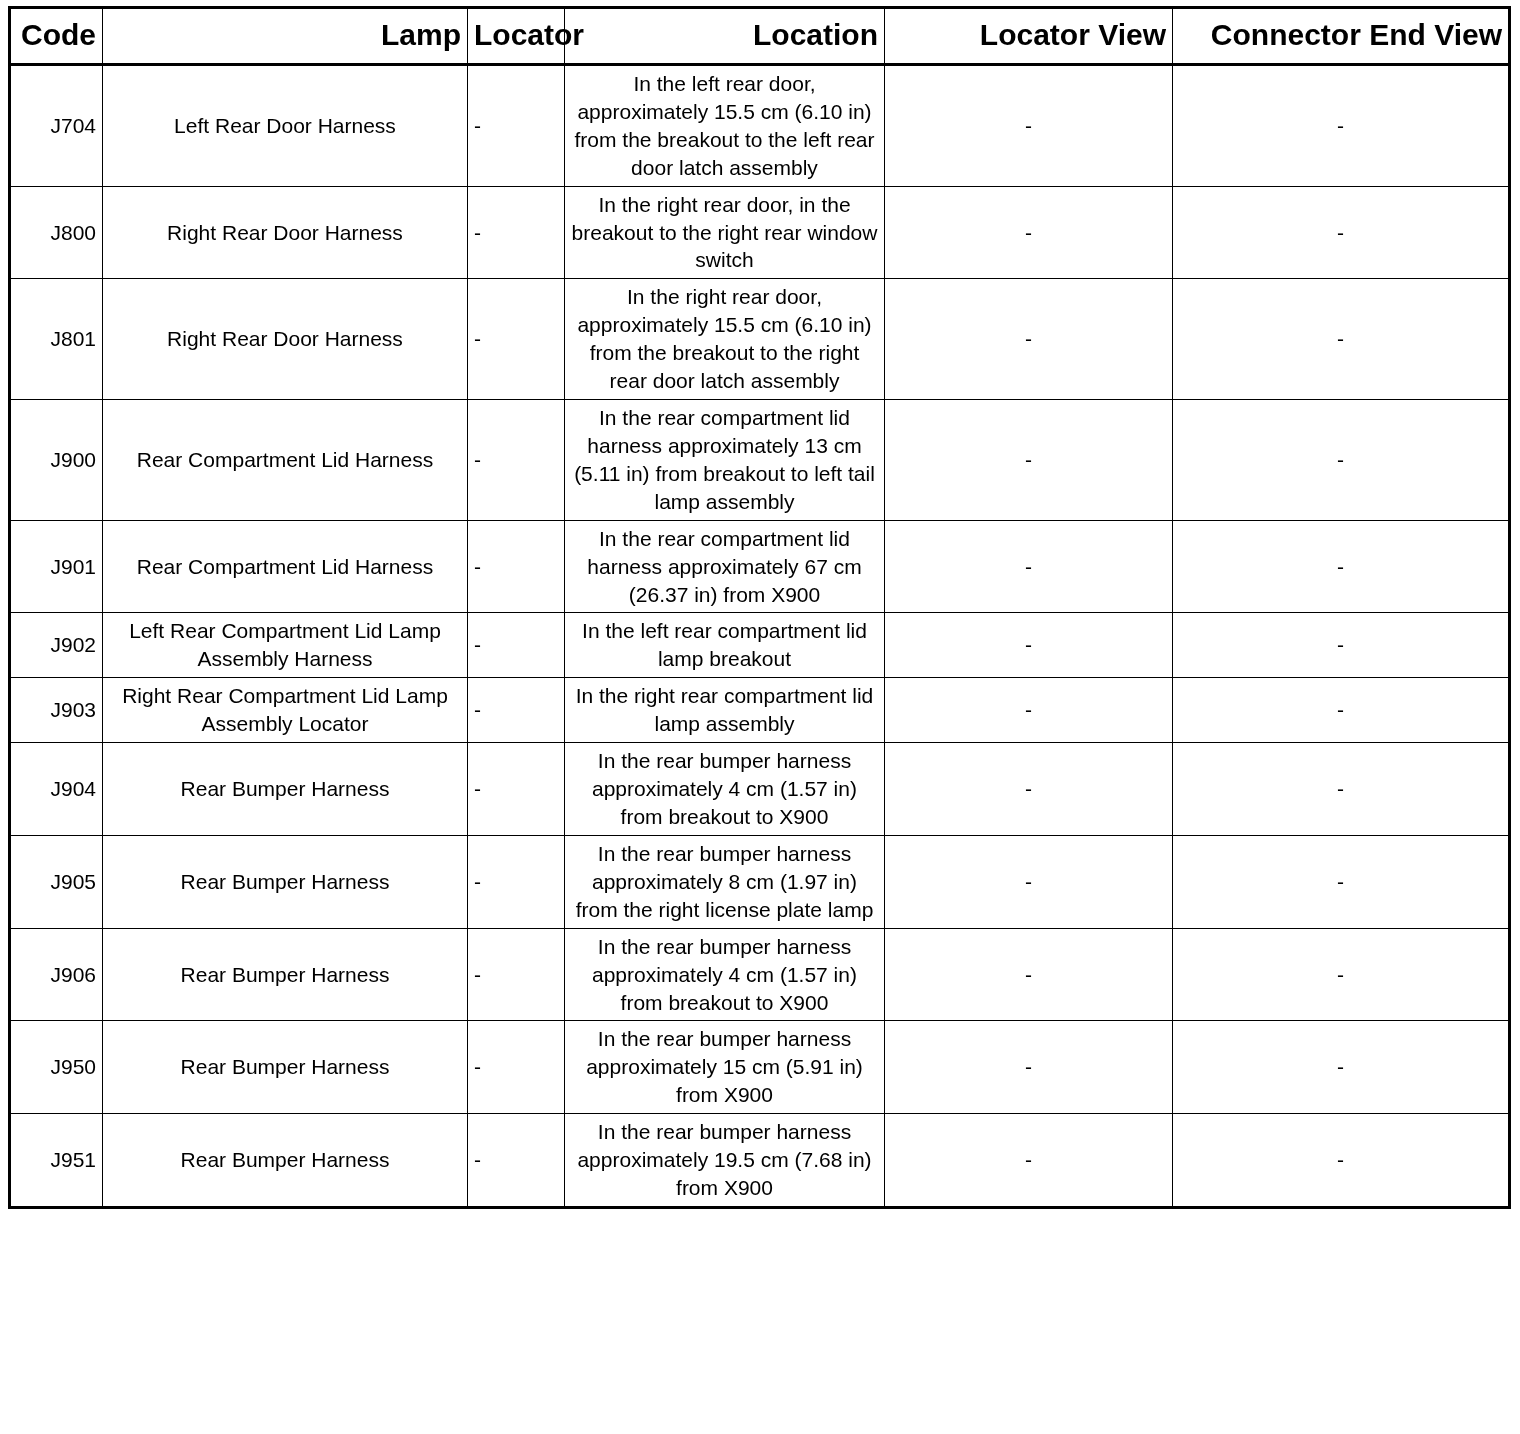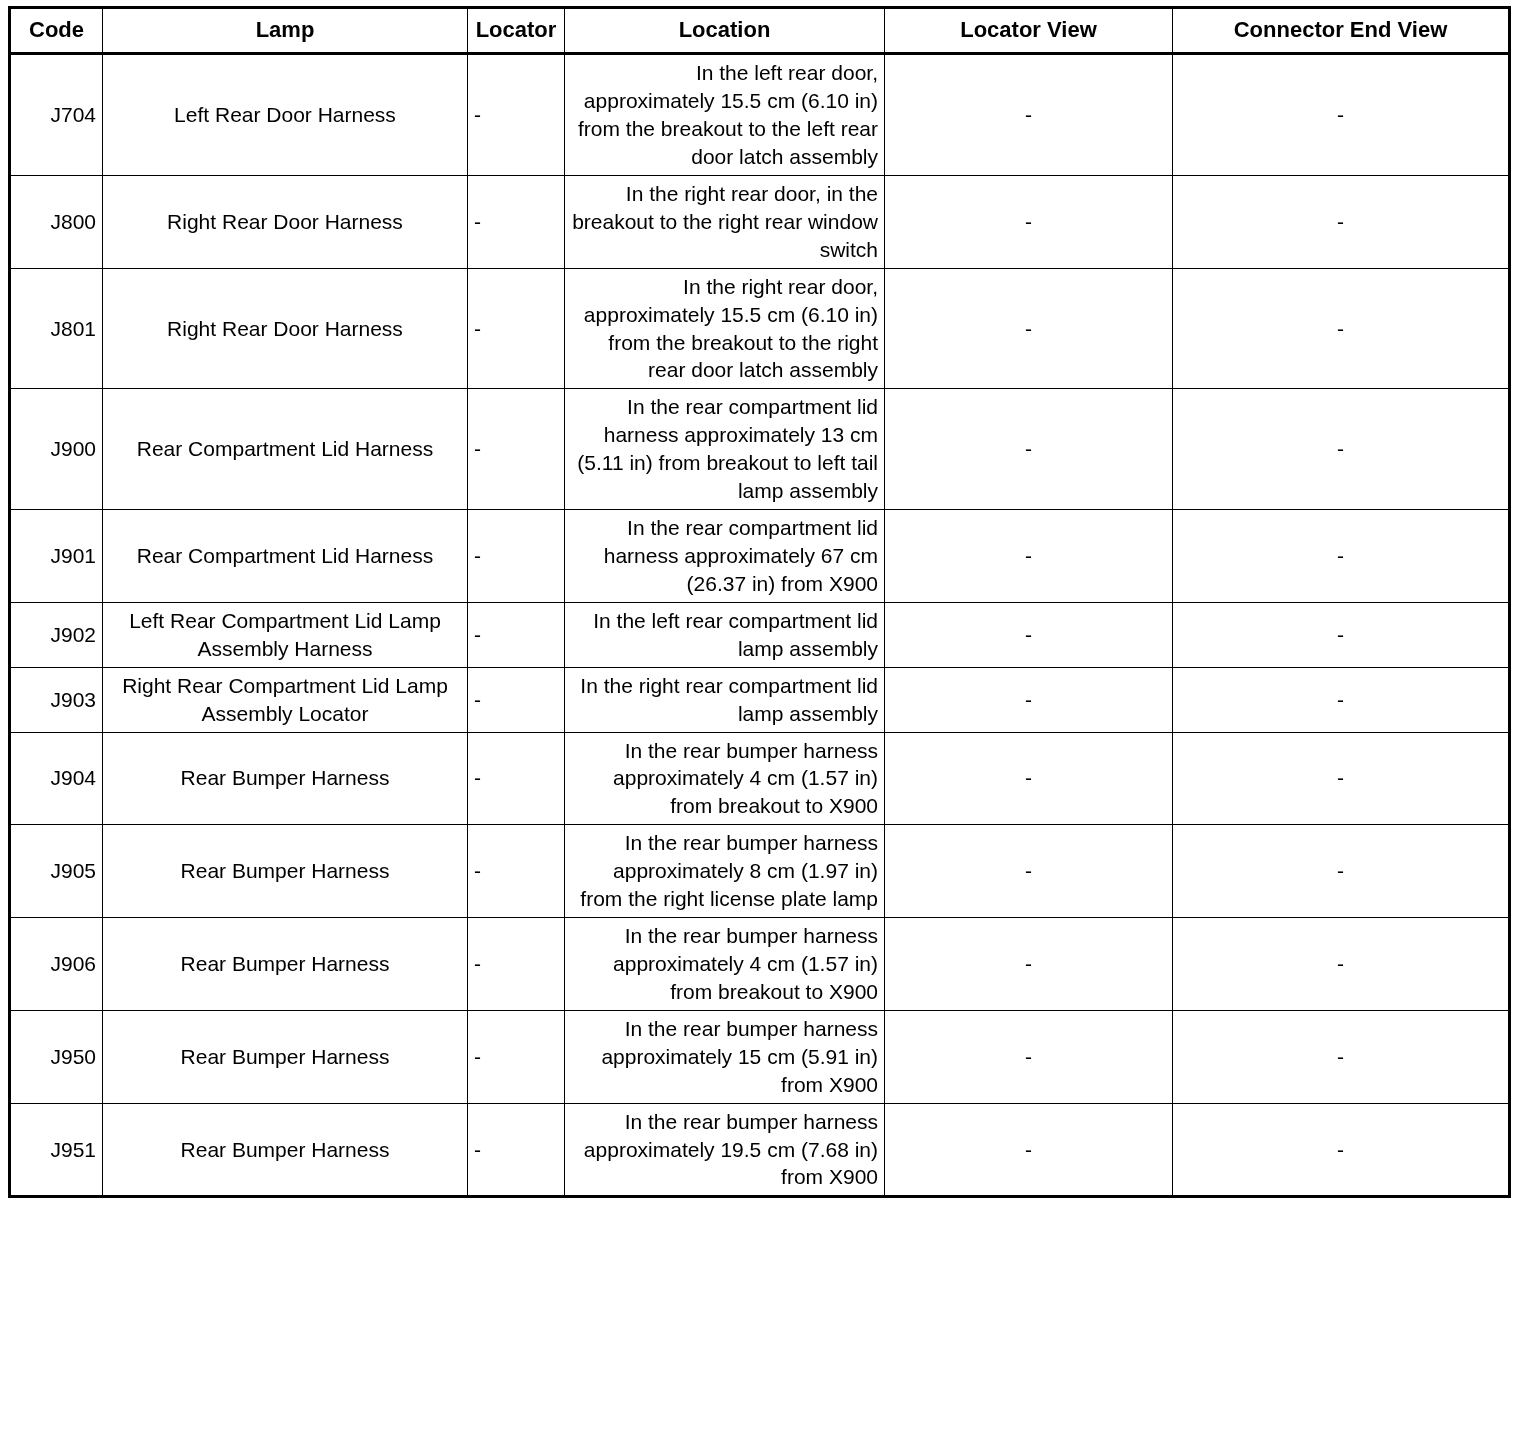--- a/index.html
+++ b/index.html
@@ -27,23 +27,23 @@
   table.connector-table td {
     border: 1px solid #000000;
     vertical-align: middle;
     padding: 4px 6px;
     font-size: 21px;
     line-height: 1.33;
   }
   table.connector-table thead th {
     border-bottom: 3px solid #000000;
     font-weight: bold;
-    text-align: center;
+    text-align: right;
     padding: 6px 6px 8px 6px;
-    font-size: 22px;
+    font-size: 30px;
   }
   thead th.col-code {
     text-align: left;
   }
   thead th.col-option {
     text-align: left;
   }
   col.col-code { width: 93px; }
   col.col-name { width: 365px; }
   col.col-option { width: 97px; }
@@ -57,21 +57,21 @@
   }
   td.cell-name {
     text-align: center;
     padding-left: 12px;
   }
   td.cell-option {
     text-align: left;
     padding-left: 6px;
   }
   td.cell-location {
-    text-align: right;
+    text-align: center;
     padding-left: 8px;
     padding-top: 9px;
     padding-bottom: 9px;
   }
   td.cell-locator,
   td.cell-connector {
     text-align: center;
   }
 </style>
 </head>
@@ -135,21 +135,21 @@
         <td class="cell-name">Rear Compartment Lid Harness</td>
         <td class="cell-option">-</td>
         <td class="cell-location">In the rear compartment lid harness approximately 67 cm (26.37 in) from X900</td>
         <td class="cell-locator">-</td>
         <td class="cell-connector">-</td>
       </tr>
       <tr>
         <td class="cell-code">J902</td>
         <td class="cell-name">Left Rear Compartment Lid Lamp Assembly Harness</td>
         <td class="cell-option">-</td>
-        <td class="cell-location">In the left rear compartment lid lamp assembly</td>
+        <td class="cell-location">In the left rear compartment lid lamp breakout</td>
         <td class="cell-locator">-</td>
         <td class="cell-connector">-</td>
       </tr>
       <tr>
         <td class="cell-code">J903</td>
         <td class="cell-name">Right Rear Compartment Lid Lamp Assembly Locator</td>
         <td class="cell-option">-</td>
         <td class="cell-location">In the right rear compartment lid lamp assembly</td>
         <td class="cell-locator">-</td>
         <td class="cell-connector">-</td>

